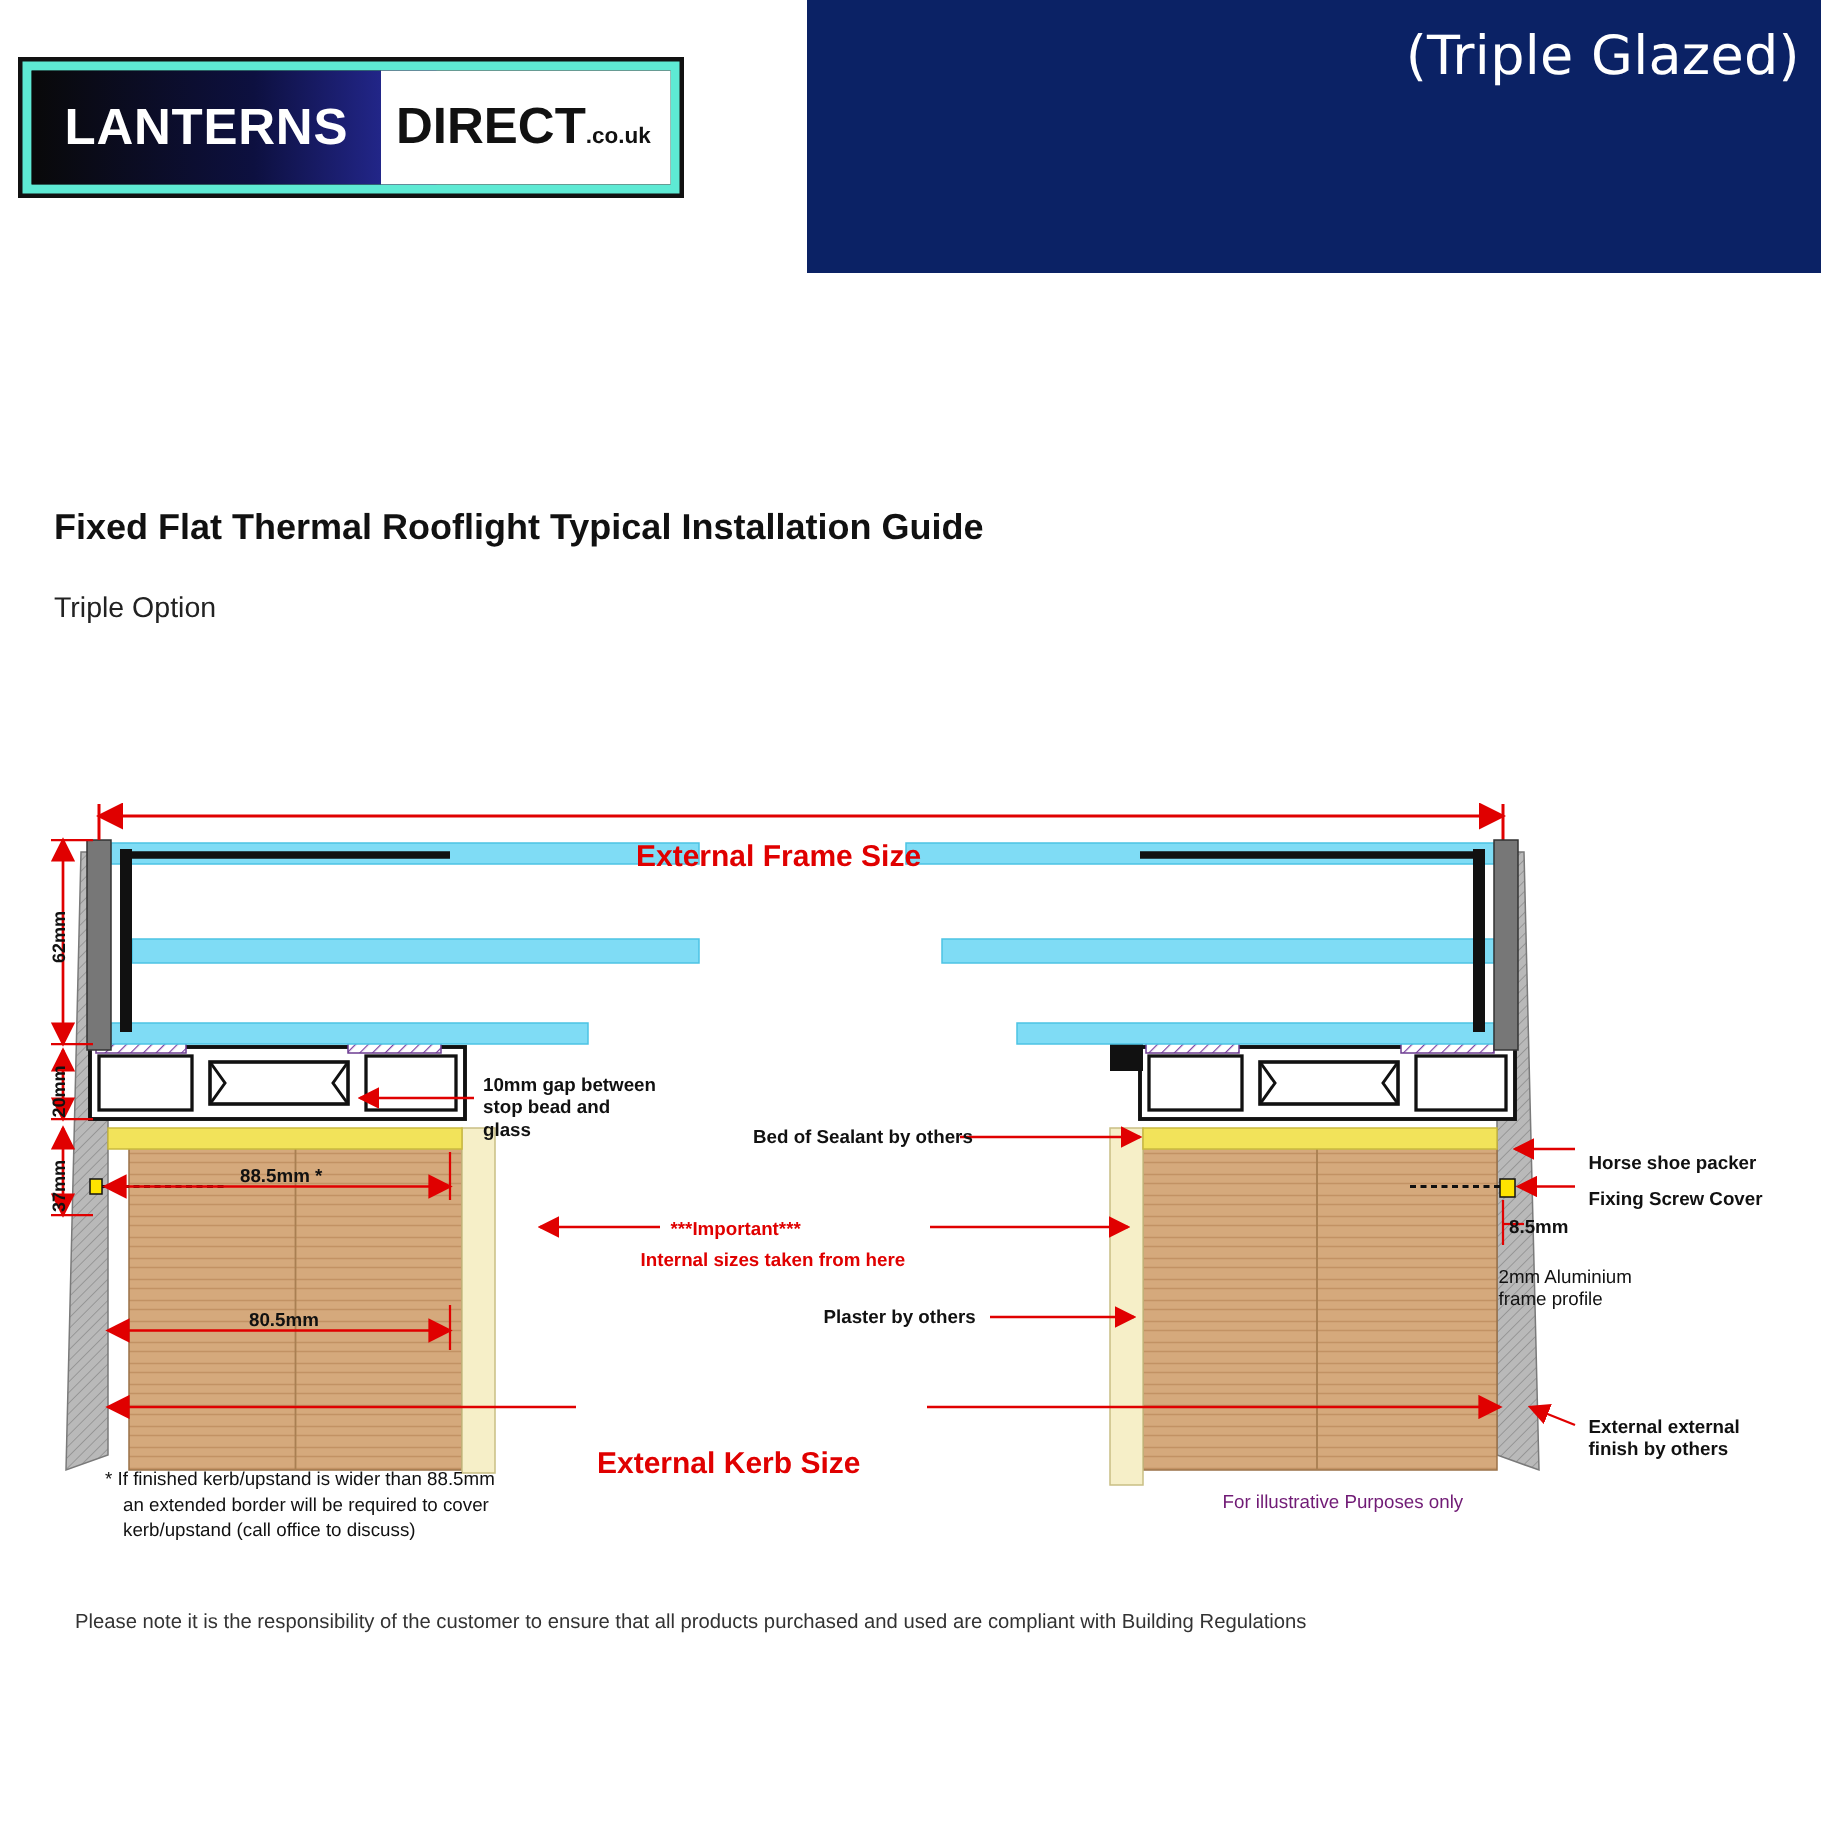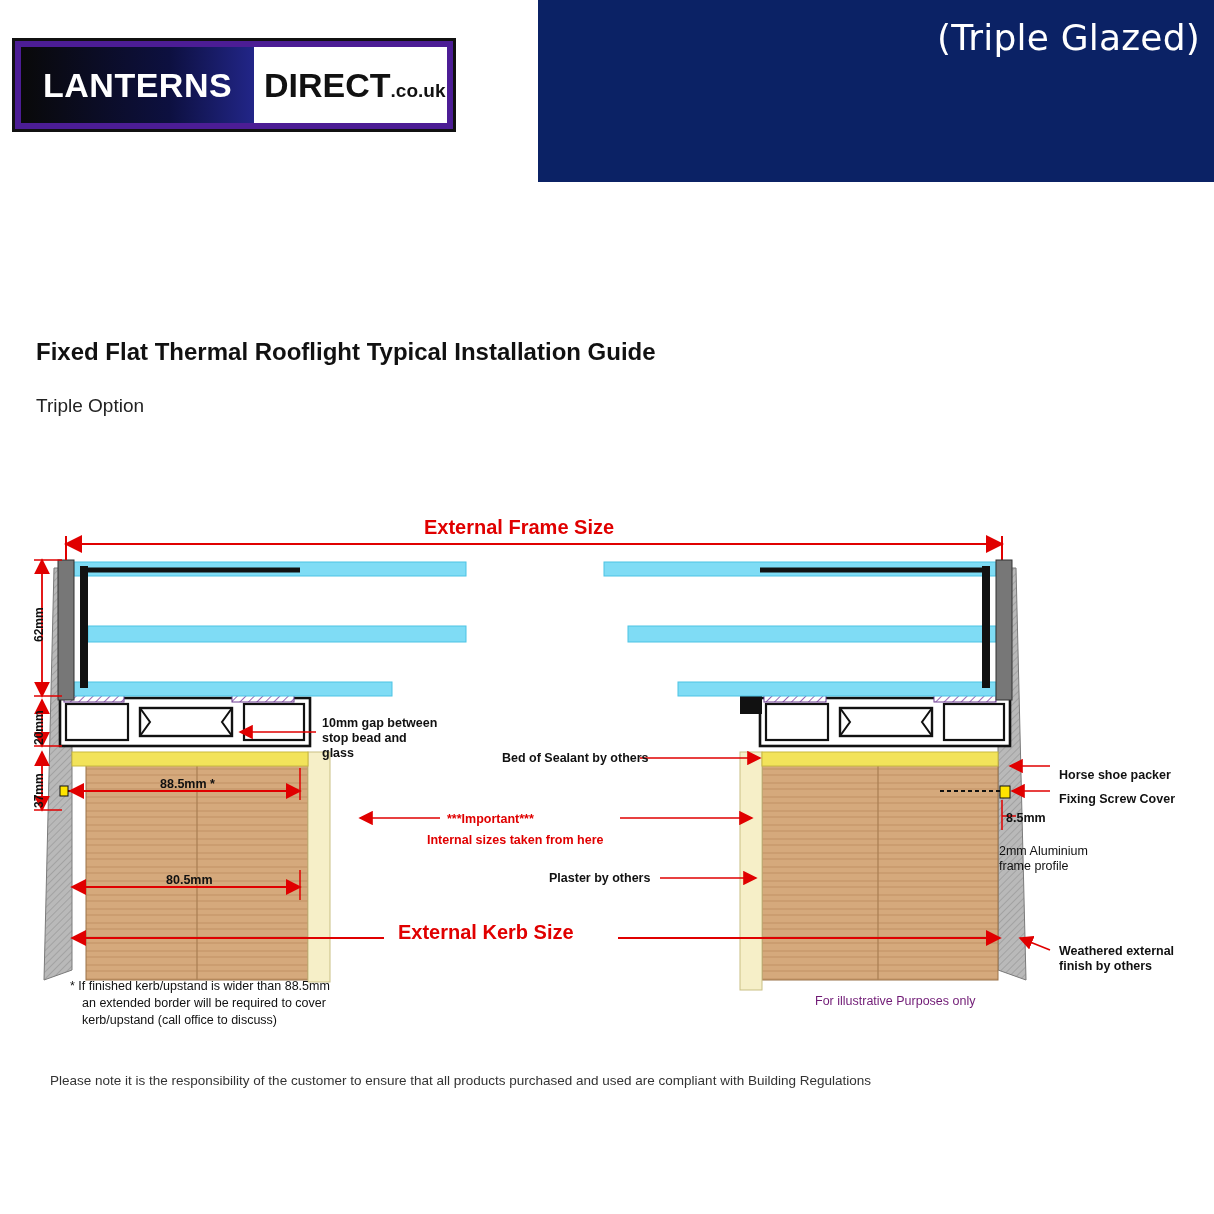--- a/index.html
+++ b/index.html
@@ -39,21 +39,21 @@
     font-weight: 400;
     letter-spacing: 0.2px;
   }
   .header-title div { white-space: nowrap; }
 
   .logo-box {
     position: absolute;
     left: 12px; top: 38px;
     width: 444px; height: 94px;
     border: 3px solid #111;
-    background: #4c1d95;
+    background: #5eead4;
     padding: 6px;
   }
   .logo-inner {
     width: 100%; height: 100%;
     background: #0a0a0a;
     display: flex;
     align-items: center;
     position: relative;
     overflow: hidden;
   }
@@ -66,21 +66,21 @@
   .logo-text {
     position: relative;
     z-index: 2;
     padding-left: 22px;
     font-size: 34px;
     font-weight: bold;
     letter-spacing: 0.5px;
     font-family: "Liberation Sans", sans-serif;
   }
   .logo-lanterns { color: #ffffff; }
-  .logo-couk { color: #ffffff; font-size: 19px; font-weight: bold; letter-spacing: 0; }
+  .logo-couk { color: #ffffff; font-size: 15px; font-weight: bold; letter-spacing: 0; }
   .logo-white-block {
     position: absolute;
     left: 233px; top: 0; bottom: 0;
     width: 205px;
     background: #ffffff;
   }
   .logo-text2 {
     position: absolute;
     z-index: 3;
     left: 243px;
@@ -110,21 +110,21 @@
   
   .diagram {
     position: absolute;
     left: 0; top: 500px;
     width: 1214px; height: 560px;
   }
 
   .lbl { position: absolute; font-size: 12.5px; color: #111; line-height: 15px; }
   .lbl-b { font-weight: bold; }
   .red-b { color: #e00000; font-weight: bold; }
-  .big-red { color: #e00000; font-weight: bold; font-size: 20px; }
+  .big-red { color: #e00000; font-weight: bold; font-size: 20px; margin-top: 44px; }
 
   .vert {
     position: absolute;
     font-size: 12px;
     font-weight: bold;
     color: #111;
     transform: rotate(-90deg);
     transform-origin: left top;
     white-space: nowrap;
   }
@@ -325,21 +325,21 @@
   <div class="lbl red-b" style="left:447px; top:312px;">***Important***</div>
   <div class="lbl red-b" style="left:427px; top:333px;">Internal sizes taken from here</div>
 
   <div class="lbl lbl-b" style="left:1059px; top:268px;">Horse shoe packer</div>
   <div class="lbl lbl-b" style="left:1059px; top:292px;">Fixing Screw Cover</div>
   <div class="lbl" style="left:999px; top:344px; width:130px;">
     <span>2mm Aluminium</span><br>
     <span>frame profile</span>
   </div>
   <div class="lbl lbl-b" style="left:1059px; top:444px; width:150px;">
-    <span>Weathered external</span><br>
+    <span>External external</span><br>
     <span>finish by others</span>
   </div>
 </div>
 
 <div class="note-star">
   <span>* If finished kerb/upstand is wider than 88.5mm</span><br>
   <span style="padding-left:12px">an extended border will be required to cover</span><br>
   <span style="padding-left:12px">kerb/upstand (call office to discuss)</span>
 </div>
 

